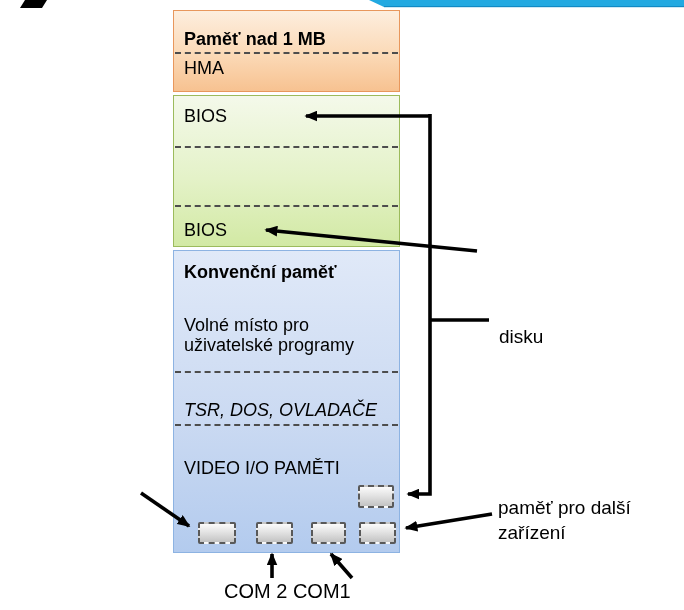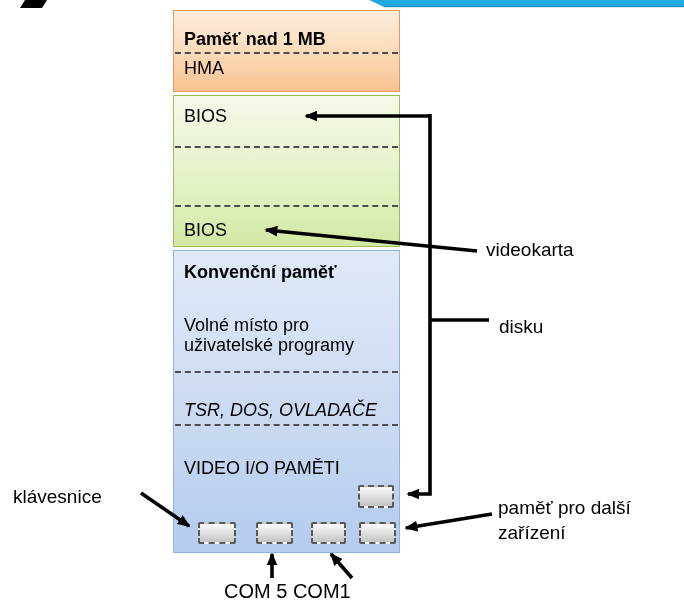--- a/index.html
+++ b/index.html
@@ -63,30 +63,28 @@
     <div class="dash-sep" style="top:173px;"></div>
     <div class="seg-text" style="top:206px;">VIDEO I/O PAMĚTI</div>
 
     <div class="io-box" style="left:184px;top:234px;width:36px;height:23px;"></div>
     <div class="io-box" style="left:24px;top:271px;width:38px;height:22px;"></div>
     <div class="io-box" style="left:82px;top:271px;width:37px;height:22px;"></div>
     <div class="io-box" style="left:137px;top:271px;width:35px;height:22px;"></div>
     <div class="io-box" style="left:185px;top:271px;width:37px;height:22px;"></div>
   </div>
 
-  <div class="callout" style="left:13px;top:485px;">klávesnice</div>
 
-  <div class="callout" style="left:486px;top:238px;">videokarta</div>
 
-  <div class="callout" style="left:499px;top:315px;">disku</div>
+  <div class="callout" style="left:499px;top:325px;">disku</div>
 
   <div class="callout" style="left:498px;top:496px;">paměť pro další</div>
   <div class="callout" style="left:498px;top:521px;">zařízení</div>
 
-  <div class="callout" style="left:224px;top:580px;font-size:20px;">COM 5 COM1</div>
+  <div class="callout" style="left:224px;top:580px;font-size:20px;">COM 2 COM1</div>
 
   <svg id="arrow-svg" viewBox="0 0 684 610">
     <defs>
       <marker id="ah" viewBox="0 0 12 10" markerWidth="13" markerHeight="11" refX="10.5" refY="5" orient="auto" markerUnits="userSpaceOnUse">
         <path d="M0,0 L12,5 L0,10 Z" fill="#000000"></path>
       </marker>
     </defs>
     <g stroke="#000000" stroke-width="3.6" fill="none" stroke-linejoin="miter">
       <path d="M 430 116 L 306 116" marker-end="url(#ah)"></path>
       <path d="M 430 114 L 430 494 L 408 494" marker-end="url(#ah)"></path>

